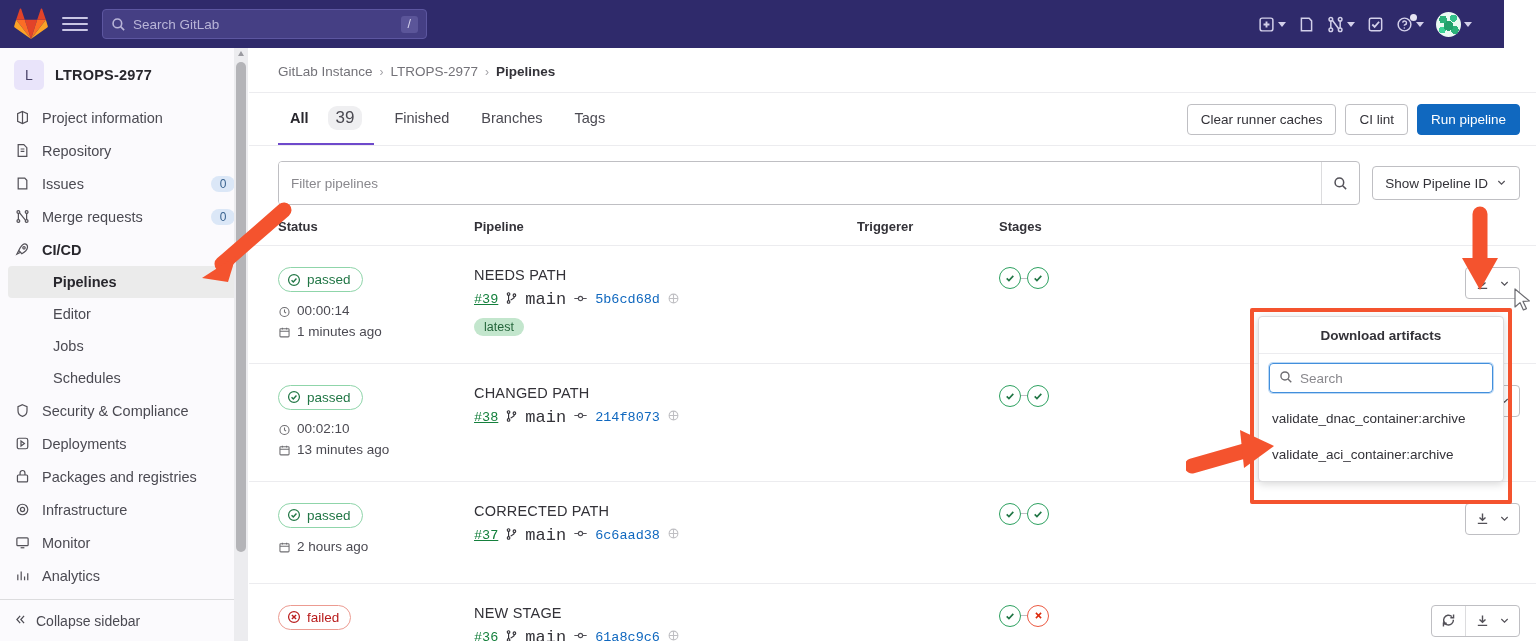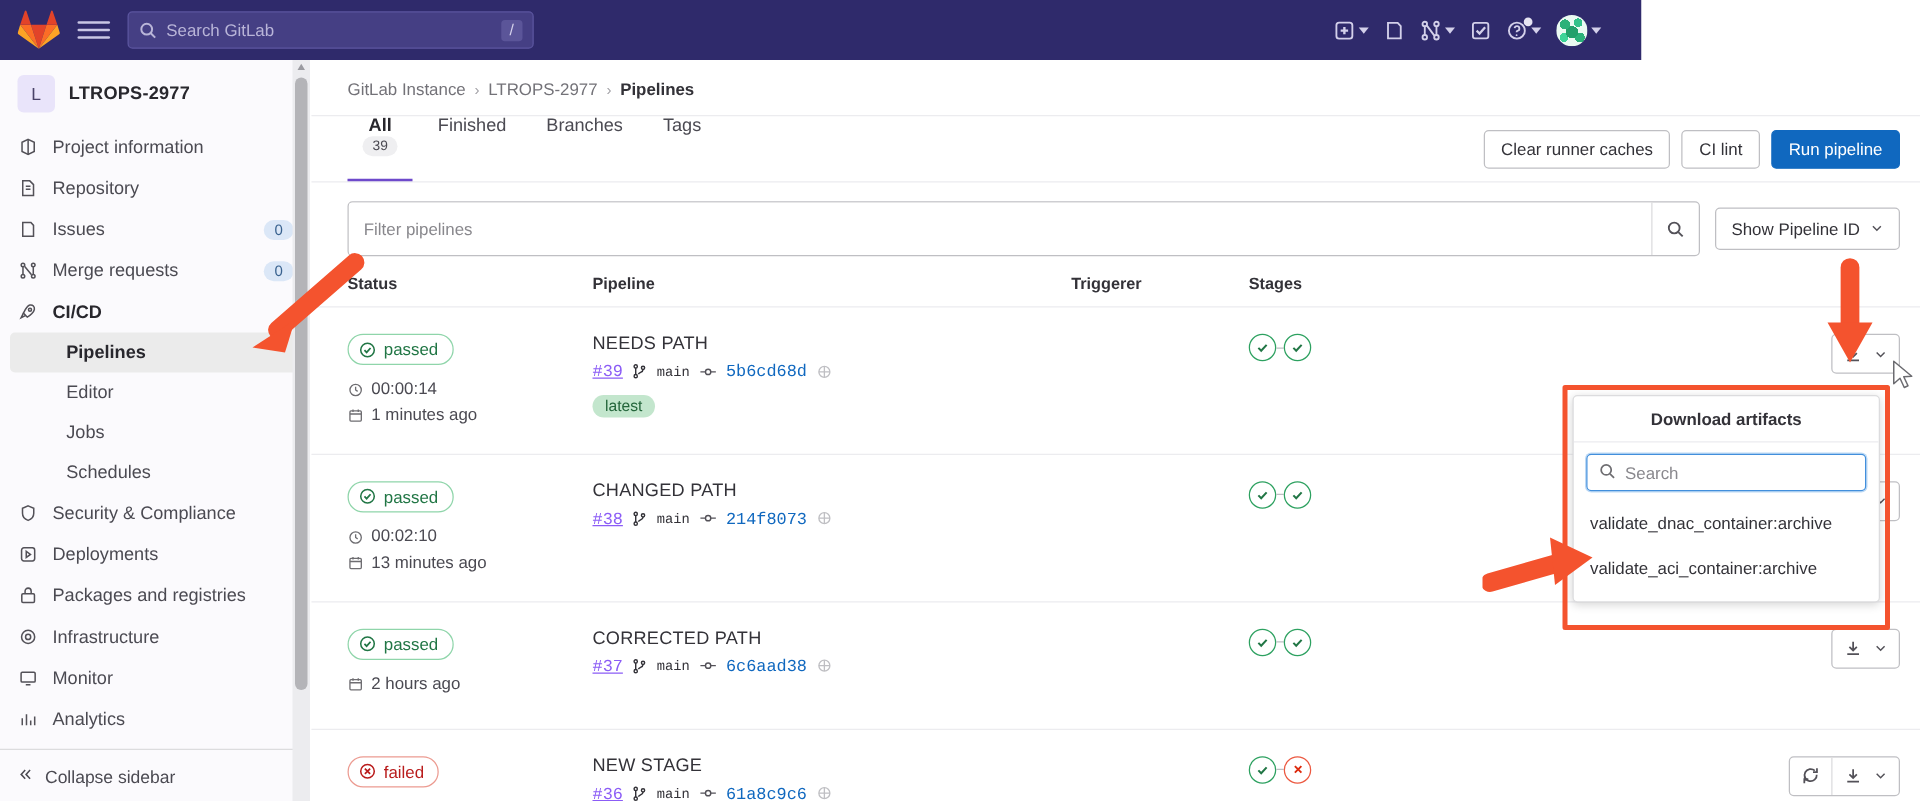--- a/index.html
+++ b/index.html
@@ -5,21 +5,21 @@
   * { box-sizing: border-box; margin: 0; padding: 0; }
   html, body {
     width: 1536px; height: 641px;
     font-family: "Liberation Sans", sans-serif;
     background: #fff; overflow: hidden;
   }
   .app { position: relative; width: 1536px; height: 641px; }
 
   
   .topnav {
-    position: absolute; top: 0; left: 0; width: 1313px; height: 48px;
+    position: absolute; top: 0; left: 0; width: 1504px; height: 48px;
     background: #2f2a6b; display: flex; align-items: center; padding: 0 14px;
   }
   .gl-logo { width: 34px; height: 32px; margin-right: 14px; flex: none; }
   .hamburger {
     width: 26px; height: 26px; margin-right: 14px; flex: none;
     display: flex; flex-direction: column; justify-content: center; gap: 4px;
     cursor: pointer;
   }
   .hamburger span { display: block; height: 2px; background: #c9c6e4; border-radius: 1px; }
   .searchbox {
@@ -115,25 +115,25 @@
     font-size: 13.5px; color: #737278; border-bottom: 1px solid #ececef;
   }
   .breadcrumb .sep { color: #a4a3a8; font-size: 12px; }
   .breadcrumb .crumb { cursor: pointer; }
   .breadcrumb .crumb.current { color: #333238; font-weight: bold; cursor: default; }
 
   .tabsrow { display: flex; align-items: center; padding: 0 16px 0 29px;
              border-bottom: 1px solid #ececef; height: 53px; }
   .tabs { display: flex; align-items: center; gap: 8px; height: 100%; }
   .tab {
-    display: flex; align-items: center; gap: 0; padding: 0 12px; height: 100%;
-    font-size: 14.5px; color: #4b4a52; cursor: pointer; border-bottom: 2px solid transparent; flex-direction: column;
+    display: flex; align-items: center; gap: 19px; padding: 0 12px; height: 100%;
+    font-size: 14.5px; color: #4b4a52; cursor: pointer; border-bottom: 2px solid transparent;
   }
   .tab.active { font-weight: bold; color: #28272d; border-bottom-color: #6e49cb; }
-  .tab .pill { background: #efeff1; color: #4b4a52; font-size: 11px; font-weight: normal;
+  .tab .pill { background: #efeff1; color: #4b4a52; font-size: 17px; font-weight: normal;
                border-radius: 9px; padding: 2px 8px; }
   .tb-actions { margin-left: auto; display: flex; align-items: center; gap: 9px; }
   .btn {
     font-size: 13.5px; padding: 7px 13px; border: 1px solid #bfbfc3; background: #fff;
     color: #333238; border-radius: 4px; cursor: pointer; white-space: nowrap;
   }
   .btn.primary { background: #1068bf; border-color: #1068bf; color: #fff; }
 
   .filterrow { display: flex; align-items: center; gap: 12px; padding: 15px 16px 14px 29px; }
   .filterbox {
@@ -176,23 +176,23 @@
     border-radius: 13px; padding: 4px 11px 4px 8px; font-weight: normal;
   }
   .status-badge.passed { color: #217645; border: 1px solid #8fd5aa; background: #fff; }
   .status-badge.failed { color: #b91c1c; border: 1px solid #ec9b91; background: #fff; }
   .meta { margin-top: 9px; font-size: 13.5px; color: #4b4a52; line-height: 1.55; }
   .meta div { display: flex; align-items: center; gap: 6px; }
 
   .p-title { font-size: 14.5px; color: #333238; letter-spacing: .2px; }
   .p-sub { margin-top: 7px; display: flex; align-items: center; gap: 7px;
            font-size: 13.5px; color: #4b4a52; }
-  .p-id { color: #8b5cf6; text-decoration: underline; cursor: pointer;
+  .p-id { color: #15803d; text-decoration: underline; cursor: pointer;
           font-family: "Liberation Mono", monospace; font-size: 13.5px; }
-  .p-branch { font-family: "Liberation Mono", monospace; font-size: 11px; color: #333238; }
+  .p-branch { font-family: "Liberation Mono", monospace; font-size: 17px; color: #333238; }
   .p-sha { color: #1068bf; font-family: "Liberation Mono", monospace;
            font-size: 13.5px; cursor: pointer; }
   .tag-latest {
     display: inline-block; margin-top: 9px; background: #c3e6cd; color: #24663b;
     font-size: 12.5px; border-radius: 10px; padding: 2px 10px;
   }
   .identicon {
     width: 33px; height: 33px; border-radius: 50%; cursor: pointer;
     background:
       radial-gradient(circle at 30% 26%, #2bb179 0 5px, transparent 5px),

